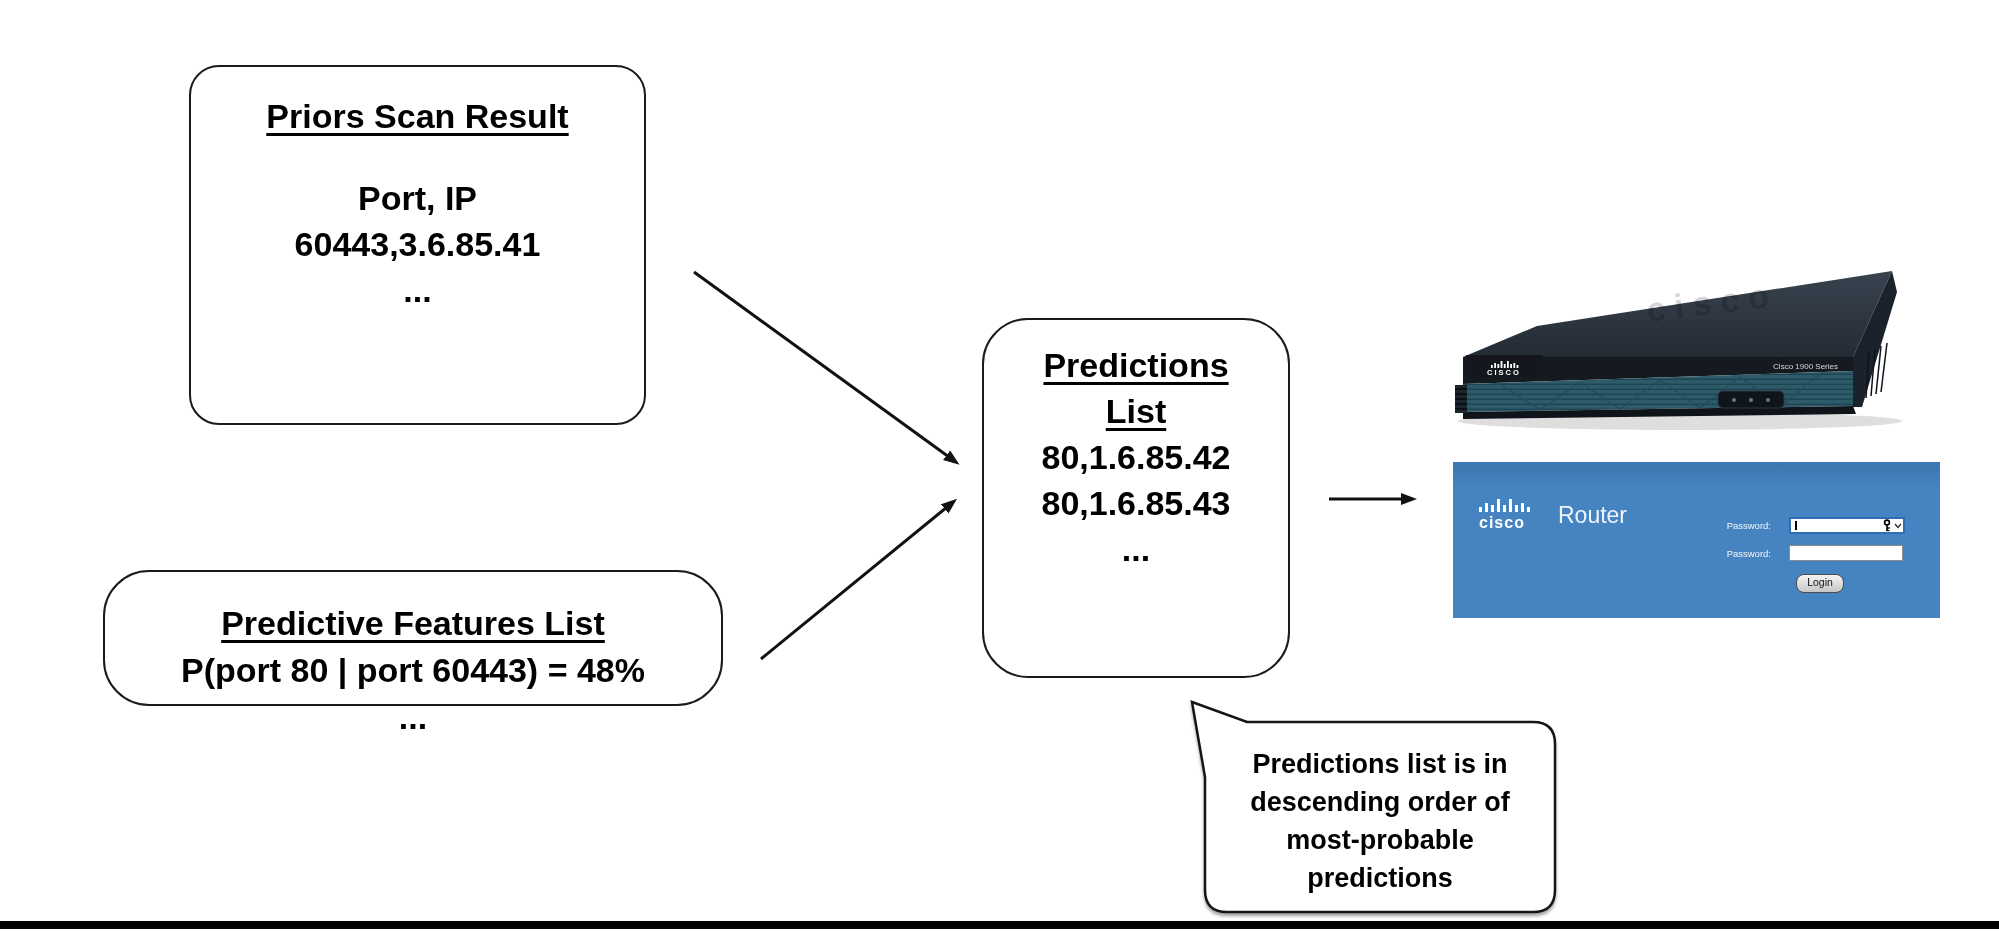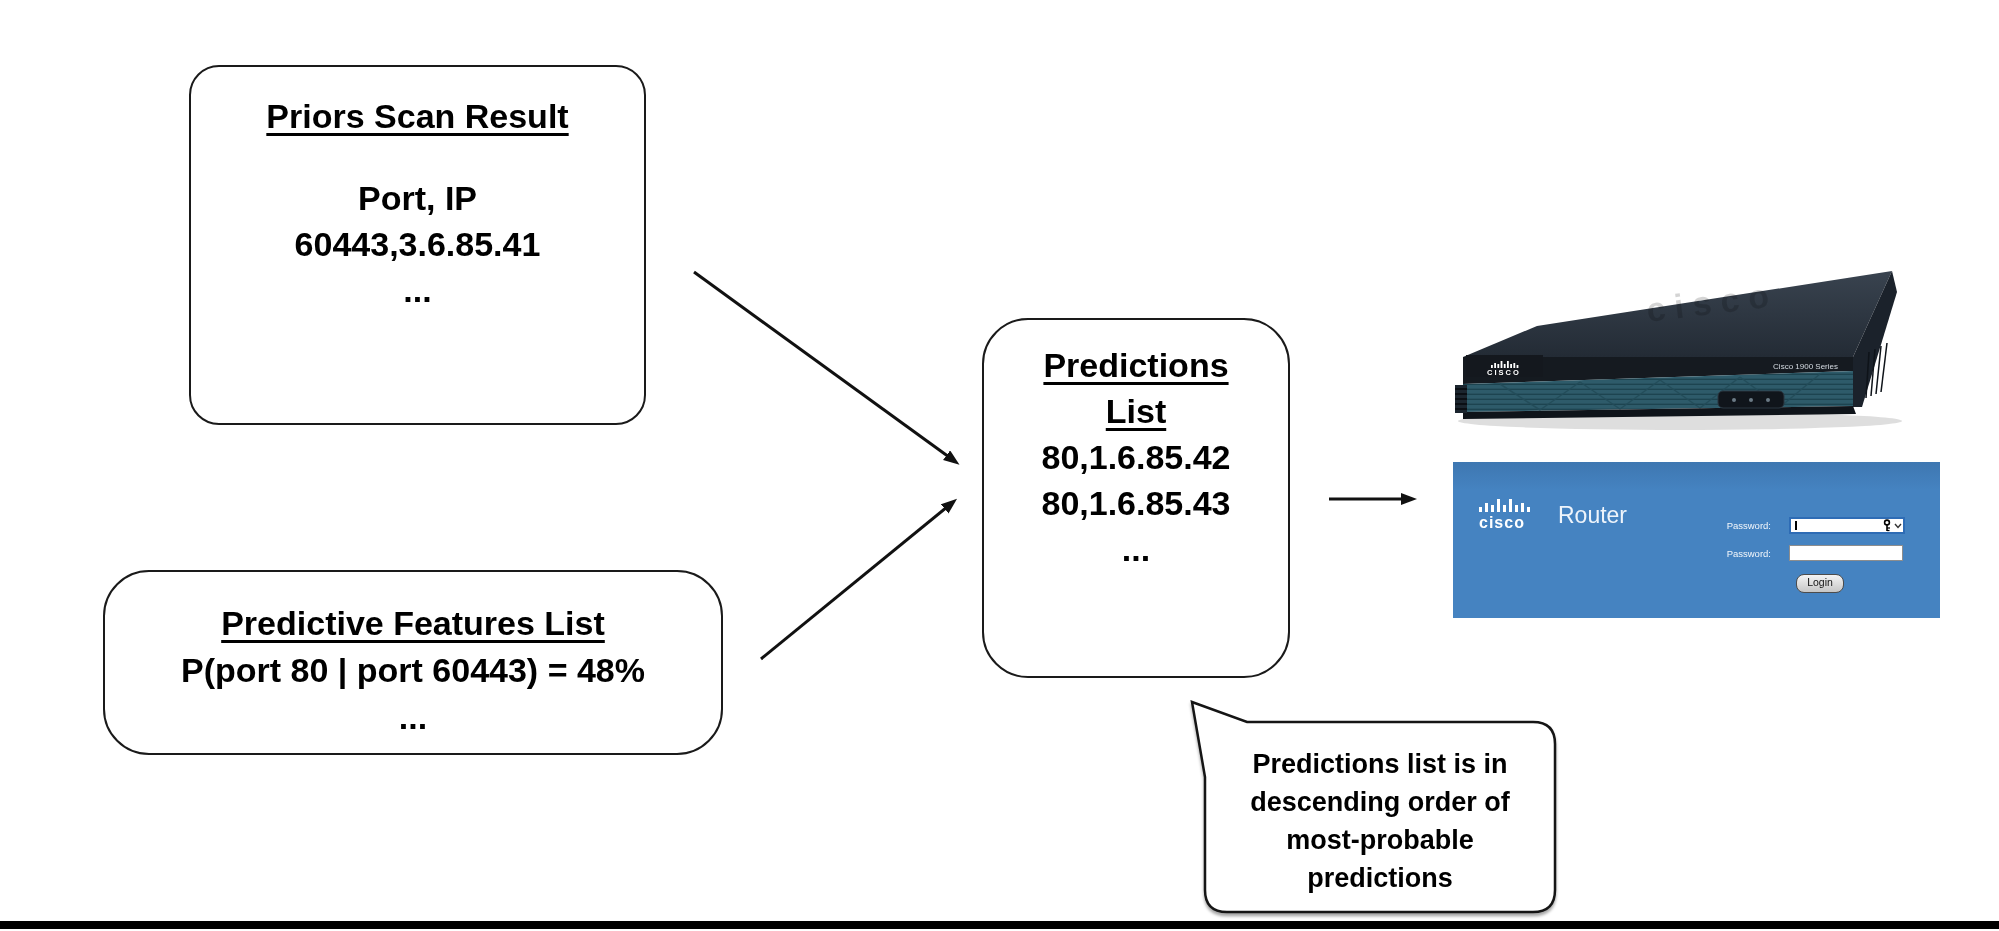--- a/index.html
+++ b/index.html
@@ -7,21 +7,21 @@
     position:relative; width:1999px; height:931px; background:#ffffff;
     font-family:"Liberation Sans", sans-serif; overflow:hidden;
   }
   svg.overlay { position:absolute; left:0; top:0; z-index:1; }
   .dbox {
     position:absolute; z-index:2; box-sizing:border-box;
     border:2.5px solid #1a1a1a; background:#ffffff;
     text-align:center; font-weight:bold; color:#000;
   }
   #box-priors      { left:189px; top:65px;  width:457px; height:360px; border-radius:30px; padding-top:26px; font-size:34px; line-height:46px; }
-  #box-features    { left:103px; top:570px; width:620px; height:185px; border-radius:46px; padding-top:28px; font-size:34px; line-height:47px; }
+  #box-features    { left:103px; top:570px; width:620px; height:136px; border-radius:46px; padding-top:28px; font-size:34px; line-height:47px; }
   #box-predictions { left:982px; top:318px; width:308px; height:360px; border-radius:46px; padding-top:22px; font-size:34px; line-height:46px;text-align:center; }
   .box-title { text-decoration:underline; text-decoration-thickness:3px; text-underline-offset:5px; }
   #box-predictions .box-title { width:250px; margin:0 auto; }
   .spacer { height:36px; }
   .callout-text {
     position:absolute; z-index:2; left:1220px; top:745px; width:320px;
     text-align:center; font-weight:bold; font-size:27px; line-height:38px; color:#000;
   }
   .bottom-bar { position:absolute; z-index:2; left:0; top:921px; width:1999px; height:8px; background:#000; }
 

